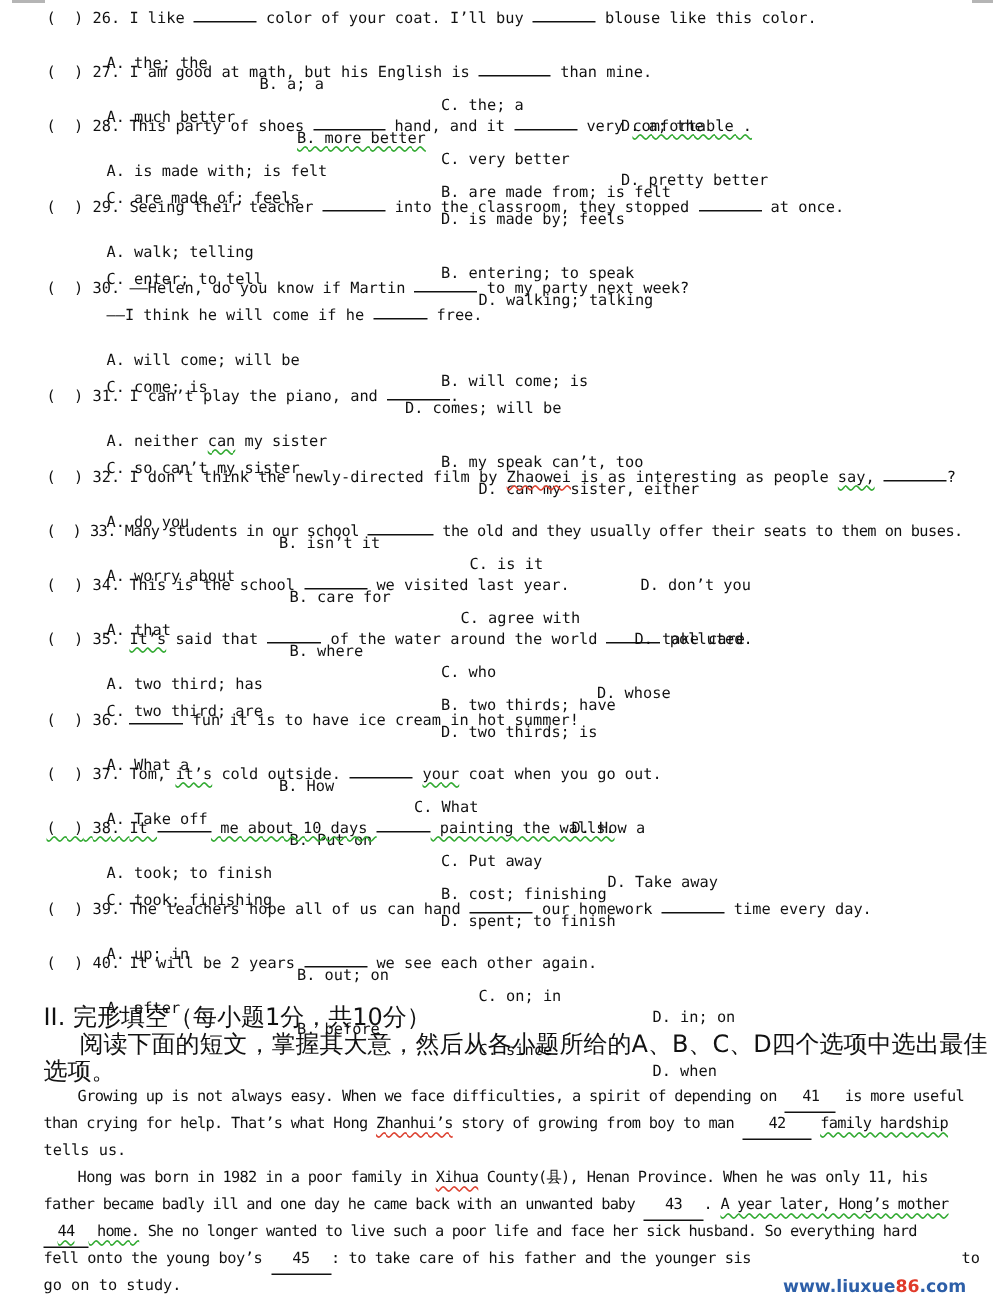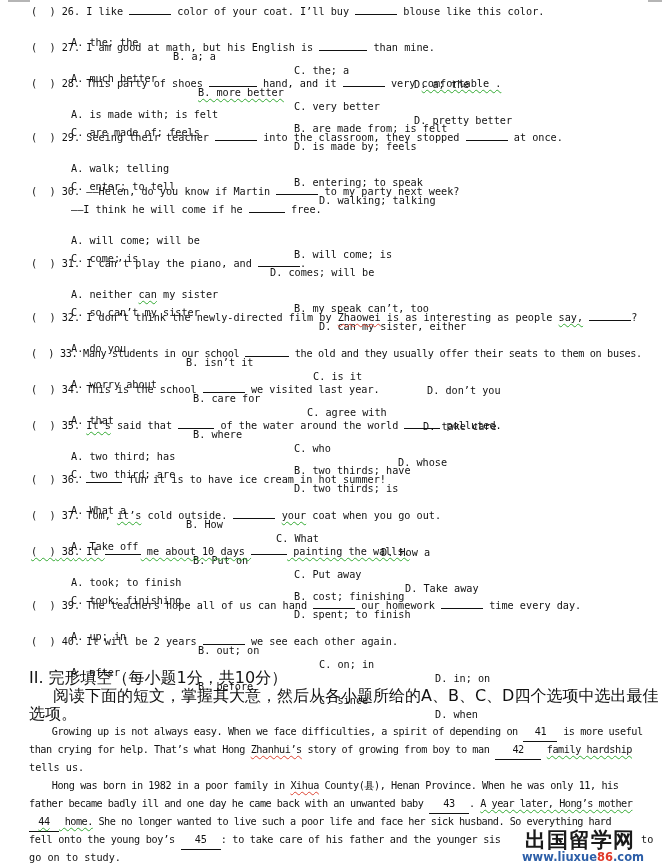--- a/index.html
+++ b/index.html
@@ -172,15 +172,14 @@
 <div class="prose" style="top:759px">tells us.</div>
 
 <div class="prose" style="top:777px;letter-spacing:-0.45px">    <span>Hong was born in 1982 in a poor family in </span><span class="sq-red">Xihua</span><span> County(县), Henan Province. When he was only 11, his</span></div>
 <div class="prose" style="top:795px;letter-spacing:-0.5px"><span>father became badly ill and one day he came back with an unwanted baby </span><span class="num-blank" style="width:40px">43</span><span>. </span><span class="sq-green">A year later, Hong’s mother</span></div>
 <div class="prose" style="top:813px;letter-spacing:-0.5px"><span class="num-blank sq-green" style="width:30px">44</span><span class="sq-green"> home.</span><span> She no longer wanted to live such a poor life and face her sick husband. So everything hard</span></div>
 <div class="prose" style="top:831px;letter-spacing:-0.3px"><span>fell onto the young boy’s </span><span class="num-blank" style="width:40px">45</span><span>: to take care of his father and the younger sis</span></div>
 <div class="line" style="top:833px;left:641px">to</div>
 <div class="prose" style="top:849px">go on to study.</div>
 
 <div class="watermark">
-  <div class="wm-cn">出国留学网</div>
   <div class="wm-url"><span>www.liuxue</span><span class="red">86</span><span>.com</span></div>
 </div>
 
 </body></html>

